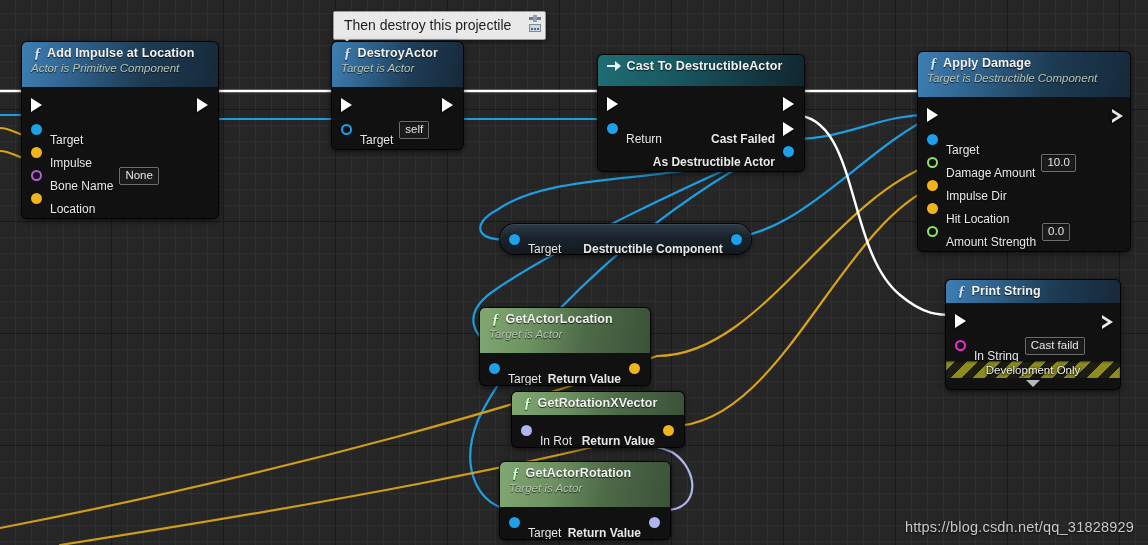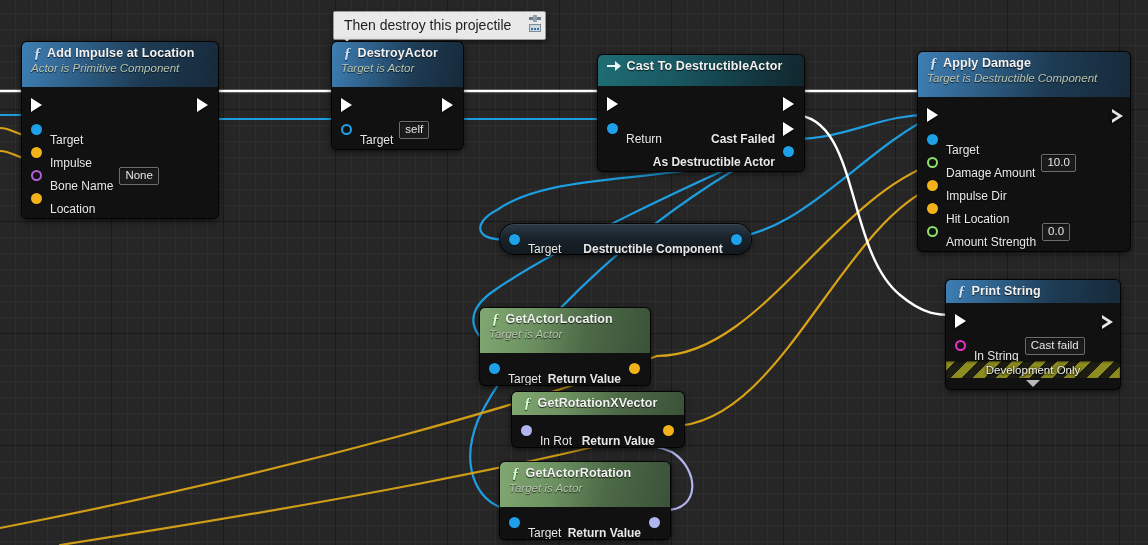--- a/index.html
+++ b/index.html
@@ -537,14 +537,15 @@
       <div class="row">
         <span class="pin obj filled pin-left"></span>
         <span class="pin-label">Target</span>
         <span class="spacer"></span>
         <span class="pin-label right">Return Value</span>
         <span class="pin rot filled pin-right"></span>
       </div>
     </div>
   </div>
 
+  <div class="watermark">https://blog.csdn.net/qq_31828929</div>
 
 </div>
 
 </body></html>

